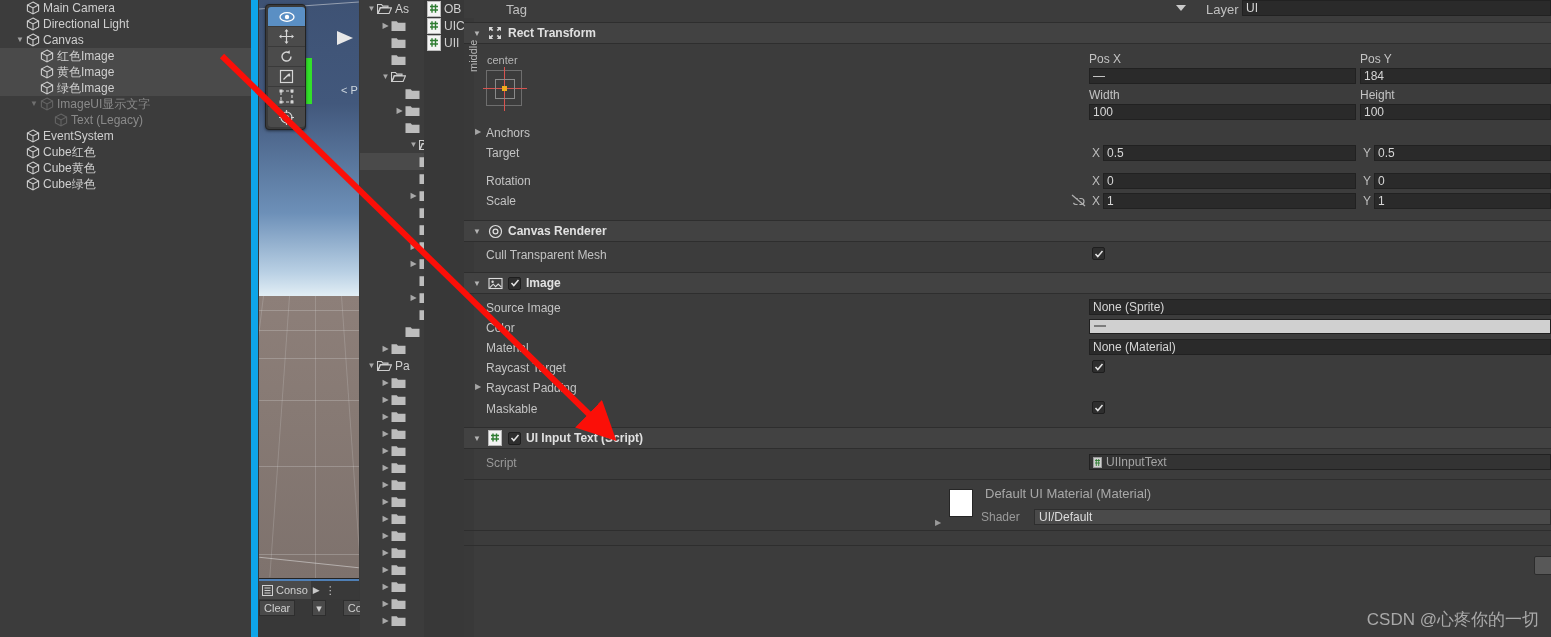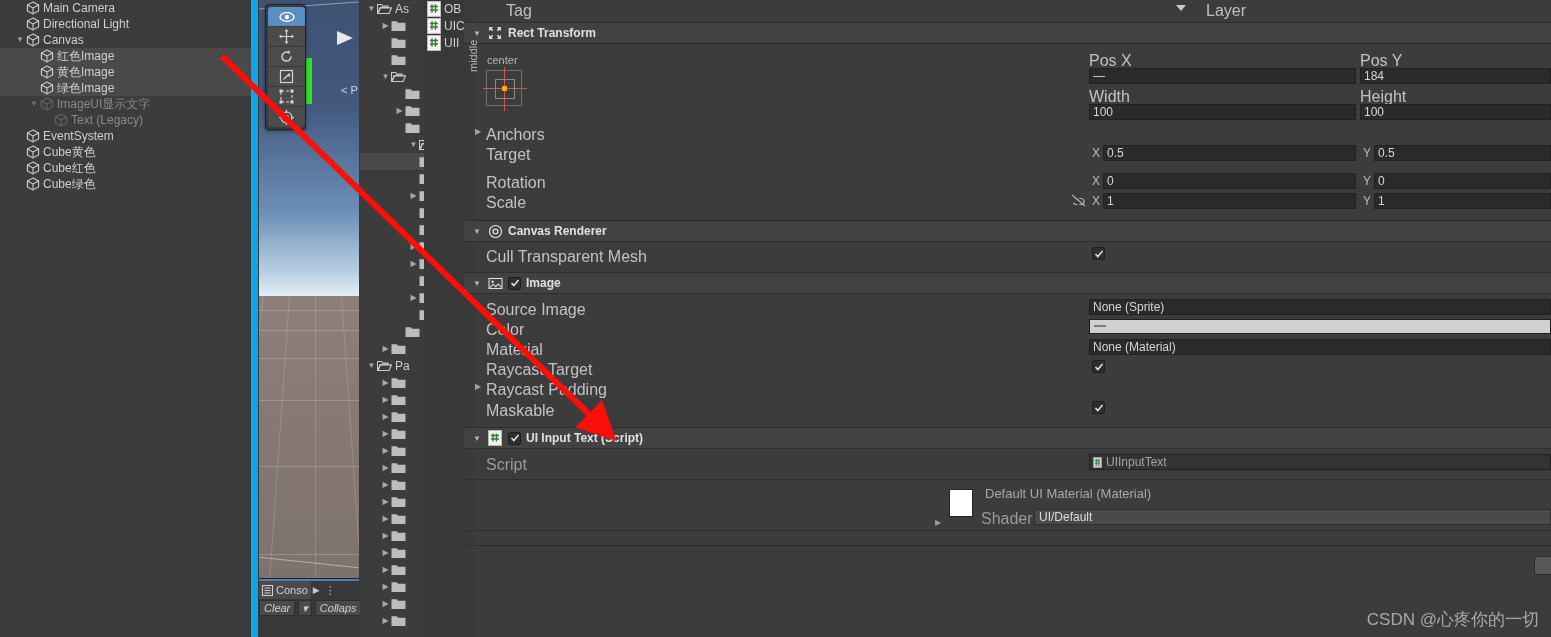--- a/index.html
+++ b/index.html
@@ -86,21 +86,21 @@
   #console {
     position: absolute; left: 259px; top: 578px; width: 100px; height: 59px;
     background: #383838; border-top: 1px solid #232323;
   }
   #console-accent { position:absolute; left:0; top:0; width:100%; height:2px; background:#4f7fb5; }
   #console-tabbar { position: absolute; left:0; top:2px; width:100%; height:18px; background:#393939; display:flex; align-items:center; }
   #console-tab {
     display:flex; align-items:center; height:18px; padding:0 3px; background:#4a4a4a; gap:3px;
   }
   #console-tab .lbl { font-size:11px; color:#d0d0d0; }
-  #console-toolbar { position:absolute; left:0; top:20px; width:100%; height:18px; display:flex; align-items:center; gap:3px;font-style:italic; }
+  #console-toolbar { position:absolute; left:0; top:20px; width:100%; height:18px; display:flex; align-items:center; gap:17px; }
   .cbtn {
     height:16px; background:#4a4a4a; border:1px solid #2e2e2e; color:#d0d0d0;
     display:flex; align-items:center; padding:0 4px; font-size:11px; white-space:nowrap;
   }
   #console-body { position:absolute; left:0; top:38px; width:100%; bottom:0; background:#383838; }
 
   
   #project {
     position: absolute; left: 360px; top: 0; width: 104px; height: 637px;
     background: #3c3c3c; border-right: 1px solid #232323; overflow: hidden;
@@ -125,21 +125,21 @@
   
   #inspector {
     position: absolute; left: 464px; top: 0; width: 1087px; height: 637px;
     background: #3c3c3c; overflow: hidden;
   }
   #insp-leftstub { position:absolute; left:0; top:0; width:10px; height:637px; background:#393939; }
   .insp-sep { position:absolute; left:0; width:100%; height:1px; background:#2e2e2e; }
 
   
   #tagrow { position:absolute; left:0; top:0; width:100%; height:18px; background:#3c3c3c; }
-  .lbl-small { position:absolute; font-size:16px; color:#c0c0c0; }
+  .lbl-small { position:absolute; font-size:13px; color:#c0c0c0; }
   .field {
     position:absolute; height:16px; background:#2a2a2a; border:1px solid #212121;
     color:#d6d6d6; font-size:12px; line-height:14px; padding-left:3px; white-space:nowrap; overflow:hidden;
   }
   .field.readonly { background:#333; color:#a5a5a5; }
   .popup {
     position:absolute; height:16px; background:#4a4a4a; border:1px solid #2e2e2e;
     color:#dcdcdc; font-size:12px; line-height:14px; padding-left:4px;
   }
 
@@ -155,21 +155,21 @@
   }
   .comp-icon { flex:0 0 16px; width:16px; height:16px; display:flex;align-items:center;justify-content:center; }
 
   
   .cb {
     width:13px; height:13px; background:#2e2e2e; border:1px solid #1e1e1e; border-radius:2px;
     display:flex; align-items:center; justify-content:center;
   }
   .cb svg { display:block; }
 
-  .prop-label { position:absolute; font-size:16px; color:#c3c3c3; white-space:nowrap; }
+  .prop-label { position:absolute; font-size:12px; color:#c3c3c3; white-space:nowrap; }
   .prop-label.dim { color:#9a9a9a; }
   .axis-lbl { position:absolute; font-size:12px; color:#bdbdbd; }
 
   
   #anchor-preset { position:absolute; left:22px; top:70px; width:36px; height:36px;
     background:#3c3c3c; border:1px solid #6e6e6e; }
   #anchor-preset .inner { position:absolute; left:8px; top:8px; width:20px; height:20px; border:1px solid #8a8a8a; }
   #anchor-preset .hline { position:absolute; left:-4px; top:17px; width:44px; height:1px; background:#d9534f; }
   #anchor-preset .vline { position:absolute; left:17px; top:-4px; width:1px; height:44px; background:#d9534f; }
   #anchor-preset .dot { position:absolute; left:15px; top:15px; width:5px; height:5px; background:#f0ac1d; }
@@ -285,29 +285,29 @@
             <path d="M1.4 4 L7 7 L12.6 4 M7 7 L7 13" fill="none" stroke="#cfcfcf" stroke-width="1.1"></path>
           </svg></span>
         <span class="h-label">EventSystem</span>
       </div>
       <div class="h-row" style="padding-left: 14px;">
         <span class="h-arrow empty">▶</span>
         <span class="cube-icon"><svg width="14" height="14" viewBox="0 0 14 14">
             <path d="M7 1 L12.6 4 L12.6 10 L7 13 L1.4 10 L1.4 4 Z" fill="none" stroke="#cfcfcf" stroke-width="1.1"></path>
             <path d="M1.4 4 L7 7 L12.6 4 M7 7 L7 13" fill="none" stroke="#cfcfcf" stroke-width="1.1"></path>
           </svg></span>
+        <span class="h-label">Cube红色</span>
+      </div>
+      <div class="h-row" style="padding-left: 14px;">
+        <span class="h-arrow empty">▶</span>
+        <span class="cube-icon"><svg width="14" height="14" viewBox="0 0 14 14">
+            <path d="M7 1 L12.6 4 L12.6 10 L7 13 L1.4 10 L1.4 4 Z" fill="none" stroke="#cfcfcf" stroke-width="1.1"></path>
+            <path d="M1.4 4 L7 7 L12.6 4 M7 7 L7 13" fill="none" stroke="#cfcfcf" stroke-width="1.1"></path>
+          </svg></span>
         <span class="h-label">Cube黄色</span>
-      </div>
-      <div class="h-row" style="padding-left: 14px;">
-        <span class="h-arrow empty">▶</span>
-        <span class="cube-icon"><svg width="14" height="14" viewBox="0 0 14 14">
-            <path d="M7 1 L12.6 4 L12.6 10 L7 13 L1.4 10 L1.4 4 Z" fill="none" stroke="#cfcfcf" stroke-width="1.1"></path>
-            <path d="M1.4 4 L7 7 L12.6 4 M7 7 L7 13" fill="none" stroke="#cfcfcf" stroke-width="1.1"></path>
-          </svg></span>
-        <span class="h-label">Cube红色</span>
       </div>
       <div class="h-row" style="padding-left: 14px;">
         <span class="h-arrow empty">▶</span>
         <span class="cube-icon"><svg width="14" height="14" viewBox="0 0 14 14">
             <path d="M7 1 L12.6 4 L12.6 10 L7 13 L1.4 10 L1.4 4 Z" fill="none" stroke="#cfcfcf" stroke-width="1.1"></path>
             <path d="M1.4 4 L7 7 L12.6 4 M7 7 L7 13" fill="none" stroke="#cfcfcf" stroke-width="1.1"></path>
           </svg></span>
         <span class="h-label">Cube绿色</span>
       </div>
     </div>
@@ -661,20 +661,21 @@
       </div>
     </div>
 
   <div id="inspector">
     <div id="insp-leftstub"></div>
 
     <div id="tagrow">
       <span class="lbl-small" style="left:42px; top:2px;">Tag</span>
       <div style="position:absolute;left:712px;top:5px;width:0;height:0;border-left:5px solid transparent;border-right:5px solid transparent;border-top:6px solid #cacaca;"></div>
       <span class="lbl-small" style="left:742px; top:2px;">Layer</span>
+      <div class="field" style="left:778px; top:0px; width:309px;">UI</div>
     </div>
 
     <div class="comp-header" style="top:22px;">
       <span class="foldout">▼</span>
       <span class="comp-icon">
         <svg width="14" height="14" viewBox="0 0 14 14">
             <g fill="#d8d8d8">
               <path d="M1 1l4.2 0-1.5 1.5 1.6 1.6-1.2 1.2-1.6-1.6L1 5.2z"></path>
               <path d="M13 1l0 4.2-1.5-1.5-1.6 1.6-1.2-1.2 1.6-1.6L8.8 1z"></path>
               <path d="M1 13l0-4.2 1.5 1.5 1.6-1.6 1.2 1.2-1.6 1.6L5.2 13z"></path>

